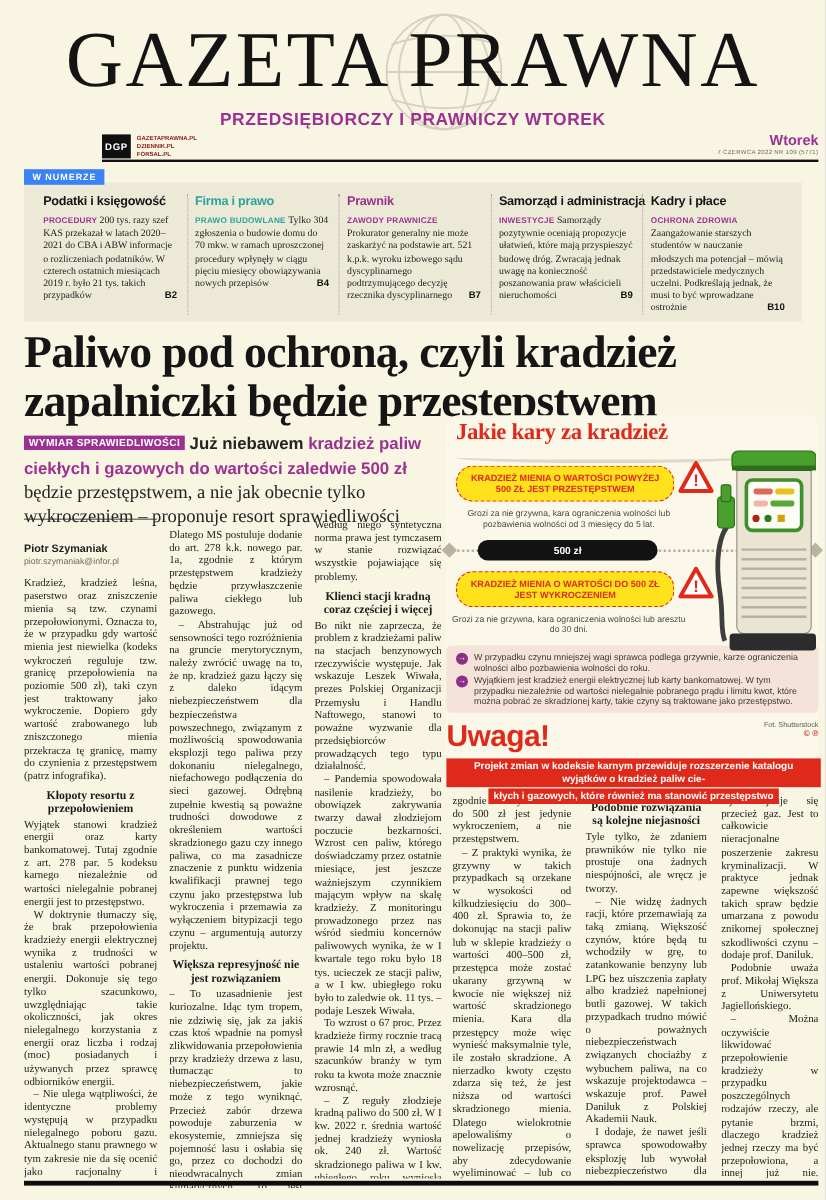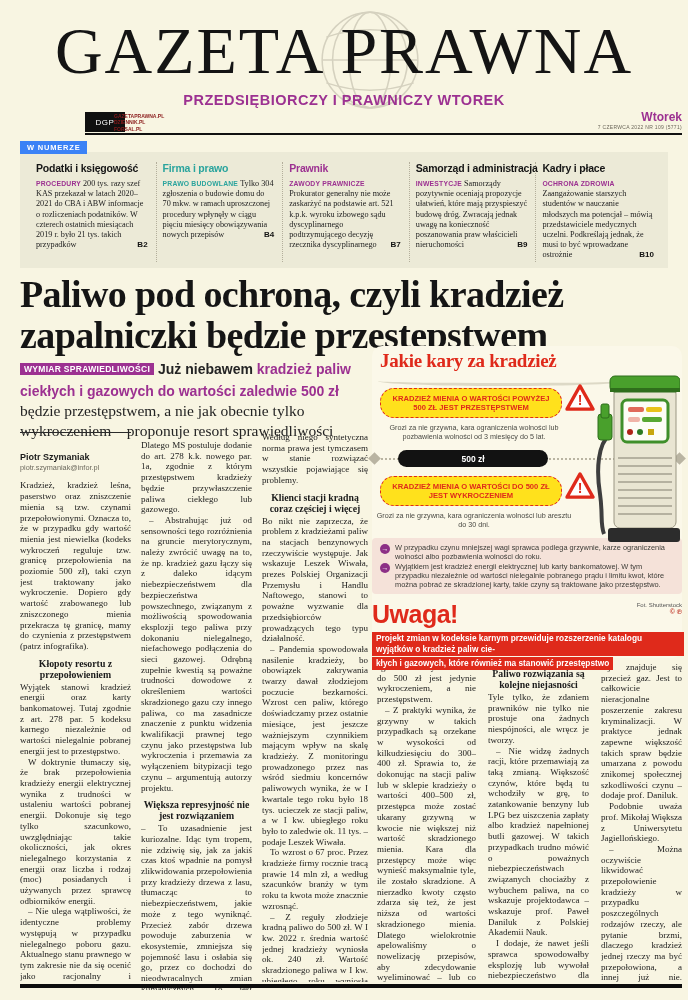--- a/index.html
+++ b/index.html
@@ -28,22 +28,22 @@
     font-family:"Liberation Serif",serif;font-size:66px;font-weight:500;
     letter-spacing:2px;color:#141414;line-height:1;white-space:nowrap;
   }
   .mast-sub{
     position:absolute;left:0;top:92px;width:688px;text-align:center;
     font-family:"Liberation Sans",sans-serif;font-weight:bold;font-size:14.5px;
     color:var(--purple);letter-spacing:.5px;
   }
   .mast-bar{position:absolute;left:85px;top:112px;width:597px;height:22px;}
   .dgp-box{
-    position:absolute;left:0;top:0;width:40px;height:20px;background:#101010;color:#fff;
-    font-family:"Liberation Sans",sans-serif;font-weight:normal;font-size:8px;
+    position:absolute;left:0;top:0;width:24px;height:20px;background:#101010;color:#fff;
+    font-family:"Liberation Sans",sans-serif;font-weight:bold;font-size:8px;
     display:flex;align-items:center;justify-content:center;letter-spacing:.5px;
   }
   .logo-sites{position:absolute;left:29px;top:1px;font-family:"Liberation Sans",sans-serif;
     font-size:5px;font-weight:bold;color:#8a1a1a;line-height:6.4px;}
   .day-label{position:absolute;right:0;top:-2px;text-align:right;
     font-family:"Liberation Sans",sans-serif;font-weight:bold;font-size:12px;color:var(--purple);}
   .date-line{position:absolute;right:0;top:12px;text-align:right;
     font-family:"Liberation Sans",sans-serif;font-size:5px;color:#6b675a;letter-spacing:.3px;}
   .mast-rule{position:absolute;left:85px;top:133px;width:597px;height:2px;background:#111;}
   
@@ -136,21 +136,21 @@
     flex:0 0 10px;width:10px;height:10px;border-radius:50%;background:#8c2f86;color:#fff;
     font-size:7px;line-height:10px;text-align:center;margin-top:1px;
   }
   .bullet-text{font-size:7.4px;line-height:9px;color:#3a3a35;text-align:left;}
   .uwaga{position:absolute;left:372px;top:600px;color:var(--red);
     font-family:"Liberation Sans",sans-serif;font-weight:bold;font-size:25px;letter-spacing:-.5px;}
   .credit{position:absolute;left:560px;top:602px;width:122px;text-align:right;
     font-family:"Liberation Sans",sans-serif;font-size:6px;color:#555;}
   .credit .cc{color:#c0392b;font-size:7px;font-weight:bold;}
   .banner{position:absolute;left:372px;top:632px;width:312px;
-    font-family:"Liberation Sans",sans-serif;font-weight:bold;font-size:8.3px;line-height:11px;color:#fff;}
+    font-family:"Liberation Sans",sans-serif;font-weight:bold;font-size:8.3px;line-height:11px;color:#fff;text-align:center;}
   .banner span{background:var(--red);padding:1px 4px;display:inline-block;margin-bottom:1px;}
 </style>
 </head>
 <body>
 
 <div class="page">
 
   <div class="masthead">
     <svg class="globe" viewBox="0 0 100 100">
       <g fill="none" stroke="#b9b5a3" stroke-width="1.5">
@@ -229,21 +229,21 @@
       <p>Bo nikt nie zaprzecza, że problem z kradzieżami paliw na stacjach benzynowych rzeczywiście występuje. Jak wskazuje Leszek Wiwała, prezes Polskiej Organizacji Przemysłu i Handlu Naftowego, stanowi to poważne wyzwanie dla przedsiębiorców prowadzących tego typu działalność.</p>
       <p>– Pandemia spowodowała nasilenie kradzieży, bo obowiązek zakrywania twarzy dawał złodziejom poczucie bezkarności. Wzrost cen paliw, którego doświadczamy przez ostatnie miesiące, jest jeszcze ważniejszym czynnikiem mającym wpływ na skalę kradzieży. Z monitoringu prowadzonego przez nas wśród siedmiu koncernów paliwowych wynika, że w I kwartale tego roku było 18 tys. ucieczek ze stacji paliw, a w I kw. ubiegłego roku było to zaledwie ok. 11 tys. – podaje Leszek Wiwała.</p>
       <p>To wzrost o 67 proc. Przez kradzieże firmy rocznie tracą prawie 14 mln zł, a według szacunków branży w tym roku ta kwota może znacznie wzrosnąć.</p>
       <p>– Z reguły złodzieje kradną paliwo do 500 zł. W I kw. 2022 r. średnia wartość jednej kradzieży wyniosła ok. 240 zł. Wartość skradzionego paliwa w I kw. ubiegłego roku wyniosła niewiele ponad 2 mln zł, a w I kw. tego roku było to już dwa razy więcej. Sytuacja poza systemem naszego monitoringu może być jeszcze gorsza, gdyż niezależni operatorzy nie mają rozbudowanych pionów bezpieczeństwa – zastrzega prezes POPiHN.</p>
     </div>
   <div class="body-col" id="bcol3">
       <p>zgodnie z którym kradzież do 500 zł jest jedynie wykroczeniem, a nie przestępstwem.</p>
       <p>– Z praktyki wynika, że grzywny w takich przypadkach są orzekane w wysokości od kilkudziesięciu do 300–400 zł. Sprawia to, że dokonując na stacji paliw lub w sklepie kradzieży o wartości 400–500 zł, przestępca może zostać ukarany grzywną w kwocie nie większej niż wartość skradzionego mienia. Kara dla przestępcy może więc wynieść maksymalnie tyle, ile zostało skradzione. A nierzadko kwoty często zdarza się też, że jest niższa od wartości skradzionego mienia. Dlatego wielokrotnie apelowaliśmy o nowelizację przepisów, aby zdecydowanie wyeliminować – lub co najmniej bardzo mocno ograniczyć – powszechność zjawiska mocno obciążającego finansowo przedsiębiorców – wskazuje ekspertka.</p>
     </div>
   <div class="body-col" id="bcol4">
-      <h4>Paliwo rozwiązania są kolejne niejasności</h4>
+      <h4>Podobnie rozwiązania są kolejne niejasności</h4>
       <p>Tyle tylko, że zdaniem prawników nie tylko nie prostuje ona żadnych niespójności, ale wręcz je tworzy.</p>
       <p>– Nie widzę żadnych racji, które przemawiają za taką zmianą. Większość czynów, które będą tu wchodziły w grę, to zatankowanie benzyny lub LPG bez uiszczenia zapłaty albo kradzież napełnionej butli gazowej. W takich przypadkach trudno mówić o poważnych niebezpieczeństwach związanych chociażby z wybuchem paliwa, na co wskazuje projektodawca – wskazuje prof. Paweł Daniluk z Polskiej Akademii Nauk.</p>
       <p>I dodaje, że nawet jeśli sprawca spowodowałby eksplozję lub wywołał niebezpieczeństwo dla życia lub zdrowia, jego czyn podlegałby kwalifikacji na podstawie innych przepisów niż te dotyczące kradzieży.</p>
     </div>
   <div class="body-col" id="bcol5">
       <p>rej znajduje się przecież gaz. Jest to całkowicie nieracjonalne poszerzenie zakresu kryminalizacji. W praktyce jednak zapewne większość takich spraw będzie umarzana z powodu znikomej społecznej szkodliwości czynu – dodaje prof. Daniluk.</p>
       <p>Podobnie uważa prof. Mikołaj Większa z Uniwersytetu Jagiellońskiego.</p>
       <p>– Można oczywiście likwidować przepołowienie kradzieży w przypadku poszczególnych rodzajów rzeczy, ale pytanie brzmi, dlaczego kradzież jednej rzeczy ma być przepołowiona, a innej już nie. Dlaczego zdaniem Ministerstwa Sprawiedliwości na większą ochronę zasługują benzyna i gaz? Ich kradzieże na stacji benzynowej dokonywane są najczęściej na szkodę wielkich przedsiębiorców, w tym bogatych spółek Skarbu Państwa. Należałoby więc – jeśli już – wzmacniać raczej ochronę indywidualnych konsumentów, a nie wielkich firm i spółek państwowych. Zaczyna to przypominać wzmożoną ochronę własności państwowej czy społecznej jak za czasów komuny – konkluduje prawnik.</p>
     </div>
 

